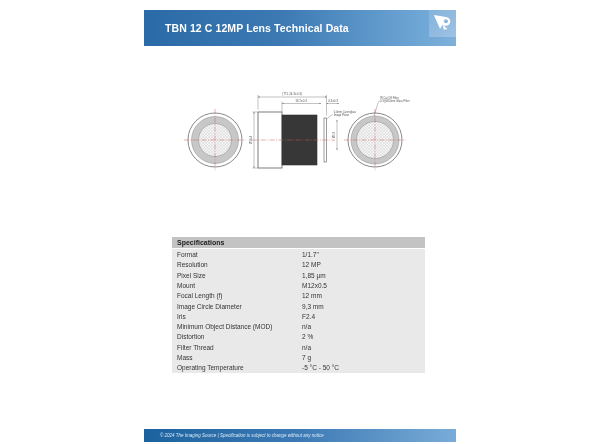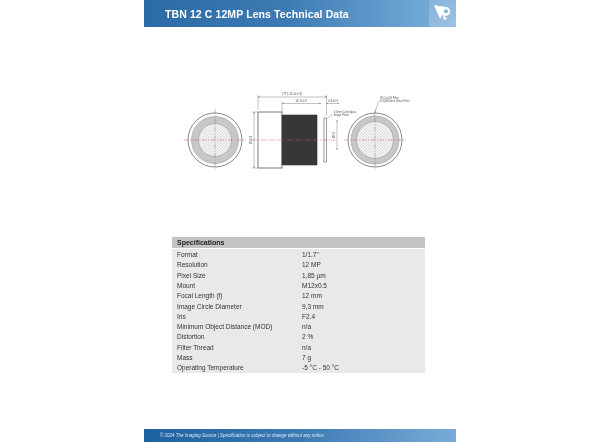--- a/index.html
+++ b/index.html
@@ -4,21 +4,21 @@
 <style>
   * { margin:0; padding:0; box-sizing:border-box; }
   html,body { width:600px; height:444px; }
   body {
     position:relative; background:#ffffff; overflow:hidden;
     font-family:"Liberation Sans", sans-serif;
   }
 
   
   .topbar {
-    position:absolute; left:144px; top:0; width:312px; height:27px;
+    position:absolute; left:144px; top:10px; width:312px; height:36px;
     background:linear-gradient(90deg,#2a6aa6 0%,#3d7ab4 45%,#6ea6d5 88%,#7fb0da 100%);
     display:flex; align-items:center;
   }
   .topbar .title {
     color:#ffffff; font-weight:bold; font-size:10.5px; padding-left:21px;
     letter-spacing:0.1px; white-space:nowrap;
   }
   .logo-tile {
     position:absolute; right:0; top:0; width:27px; height:27px;
     background:linear-gradient(135deg,#85b2da 0%,#9ec2e4 100%);

